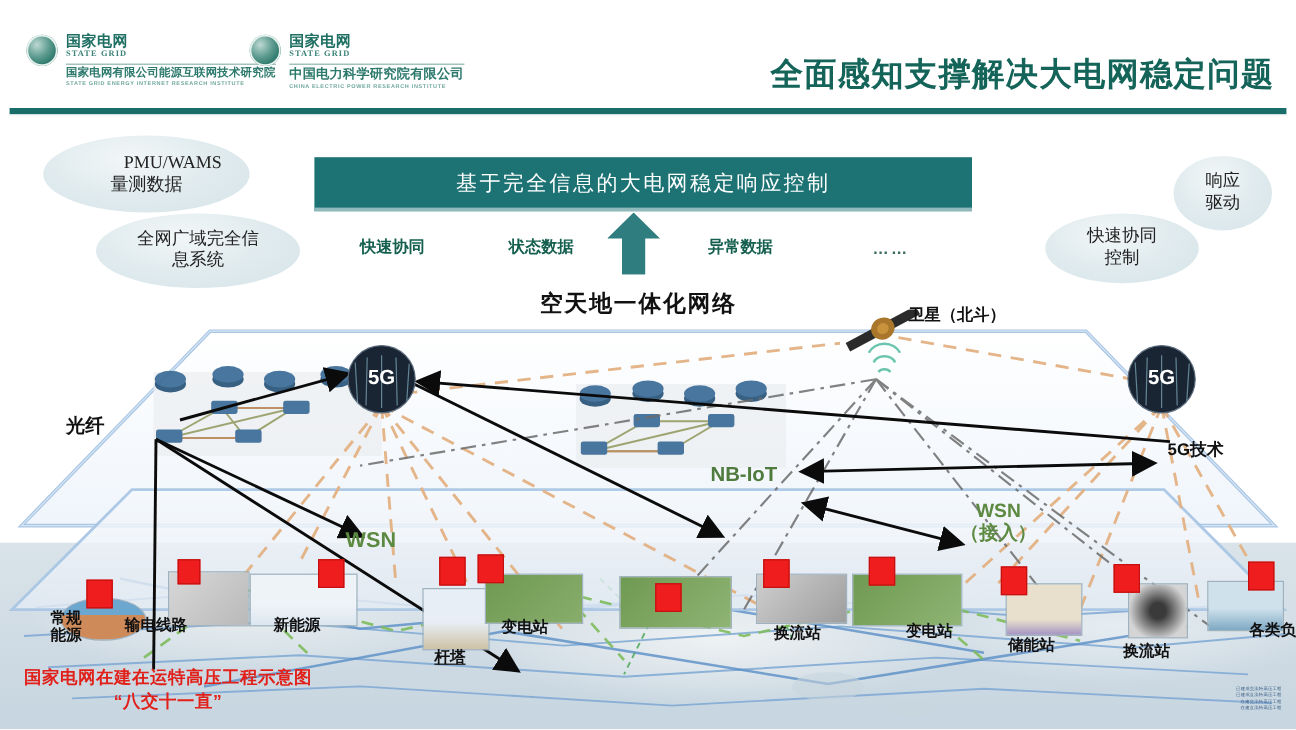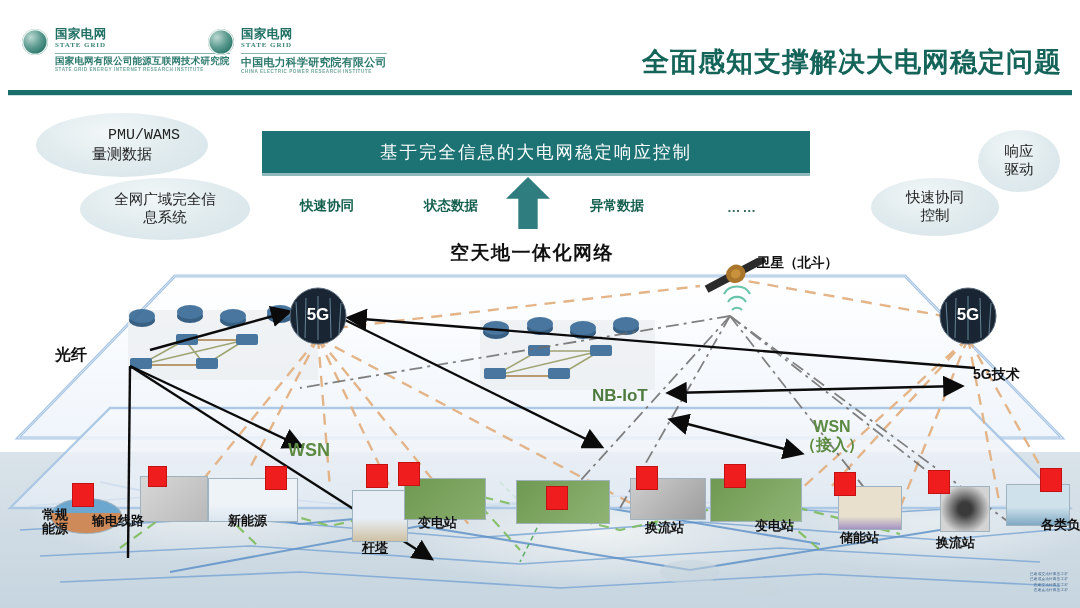--- a/index.html
+++ b/index.html
@@ -31,21 +31,21 @@
      letter-spacing:1px;white-space:nowrap;}
   .header-rule{position:absolute;left:8px;top:90px;width:1064px;height:5px;background:#1a6e69;
      box-shadow:0 1px 0 #cfe2df;}
 
   
   .bubble{position:absolute;border-radius:50%;
      background:radial-gradient(ellipse at 42% 30%, #f2f7f8 0%, #e2ecef 45%, #d4e3e8 100%);
      display:flex;align-items:center;justify-content:center;text-align:center;
      color:#222;line-height:1.22;}
   .b-pmu{left:36px;top:113px;width:172px;height:64px;font-size:15px;}
-  .b-pmu .l1{font-family:Liberation Mono, monospace;margin-left:44px;}
+  .b-pmu .l1{font-family:Liberation Serif, serif;margin-left:44px;}
   .b-quanwang{left:80px;top:178px;width:170px;height:62px;font-size:14.5px;}
   .b-quanjing{left:843px;top:112px;width:123px;height:58px;font-size:14.5px;}
   .b-xiangying{left:978px;top:130px;width:82px;height:62px;font-size:14.5px;}
   .b-kuaisu{left:871px;top:178px;width:128px;height:58px;font-size:14.5px;}
 
   .banner{position:absolute;left:262px;top:131px;width:548px;height:42px;background:#1d7274;
      border-bottom:3px solid #8fb9ba;display:flex;align-items:center;justify-content:center;}
   .banner span{color:#ffffff;font-size:17.5px;letter-spacing:2px;}
 
   .dlabel{position:absolute;font-size:13.5px;font-weight:bold;color:#155f4f;white-space:nowrap;}
@@ -77,21 +77,21 @@
   .l-fiber{left:55px;top:345px;font-size:16px;font-weight:bold;color:#111;}
   .l-sat{left:757px;top:254px;font-size:13.5px;font-weight:bold;color:#111;}
   .l-5g{left:973px;top:366px;font-size:14px;font-weight:bold;color:#111;}
   .l-nbiot{left:592px;top:386px;font-size:17px;font-weight:bold;color:#4f7c3e;}
   .l-wsn1{left:288px;top:440px;font-size:18px;font-weight:bold;color:#5d8a42;}
   .l-wsn2{left:800px;top:418px;font-size:16px;font-weight:bold;color:#5d8a42;line-height:1.15;text-align:center;}
 
   
   .devlabel{position:absolute;font-size:13px;font-weight:bold;color:#111;white-space:nowrap;text-align:center;line-height:1.1;}
   .dv-changgui{left:14px;top:508px;margin-left:28px;}
-  .dv-shudian{left:92px;top:514px;}
+  .dv-shudian{left:104px;top:514px;}
   .dv-xinneng{left:228px;top:514px;}
   .dv-gangta{left:362px;top:541px;text-decoration:underline;}
   .dv-biandian1{left:418px;top:516px;}
   .dv-huanliu1{left:645px;top:521px;}
   .dv-biandian2{left:755px;top:519px;}
   .dv-chuneng{left:840px;top:531px;}
   .dv-huanliu2{left:936px;top:536px;}
   .dv-fuhe{left:1005px;top:518px;margin-left:36px;}
 
   .redtitle{position:absolute;left:20px;top:556px;font-size:14.5px;font-weight:bold;color:#e2201a;
@@ -415,20 +415,24 @@
   <div class="devlabel dv-shudian">输电线路</div>
   <div class="devlabel dv-xinneng">新能源</div>
   <div class="devlabel dv-gangta">杆塔</div>
   <div class="devlabel dv-biandian1">变电站</div>
   <div class="devlabel dv-huanliu1">换流站</div>
   <div class="devlabel dv-biandian2">变电站</div>
   <div class="devlabel dv-chuneng">储能站</div>
   <div class="devlabel dv-huanliu2">换流站</div>
   <div class="devlabel dv-fuhe">各类负荷</div>
 
+  <div class="redtitle">
+    <div>国家电网在建在运特高压工程示意图</div>
+    <span class="l2">“八交十一直”</span>
+  </div>
 
   <div class="legend-mini">
     <div>已建成交流特高压工程</div>
     <div>已建成直流特高压工程</div>
     <div>在建交流特高压工程</div>
     <div>在建直流特高压工程</div>
   </div>
 
 </div>
 

